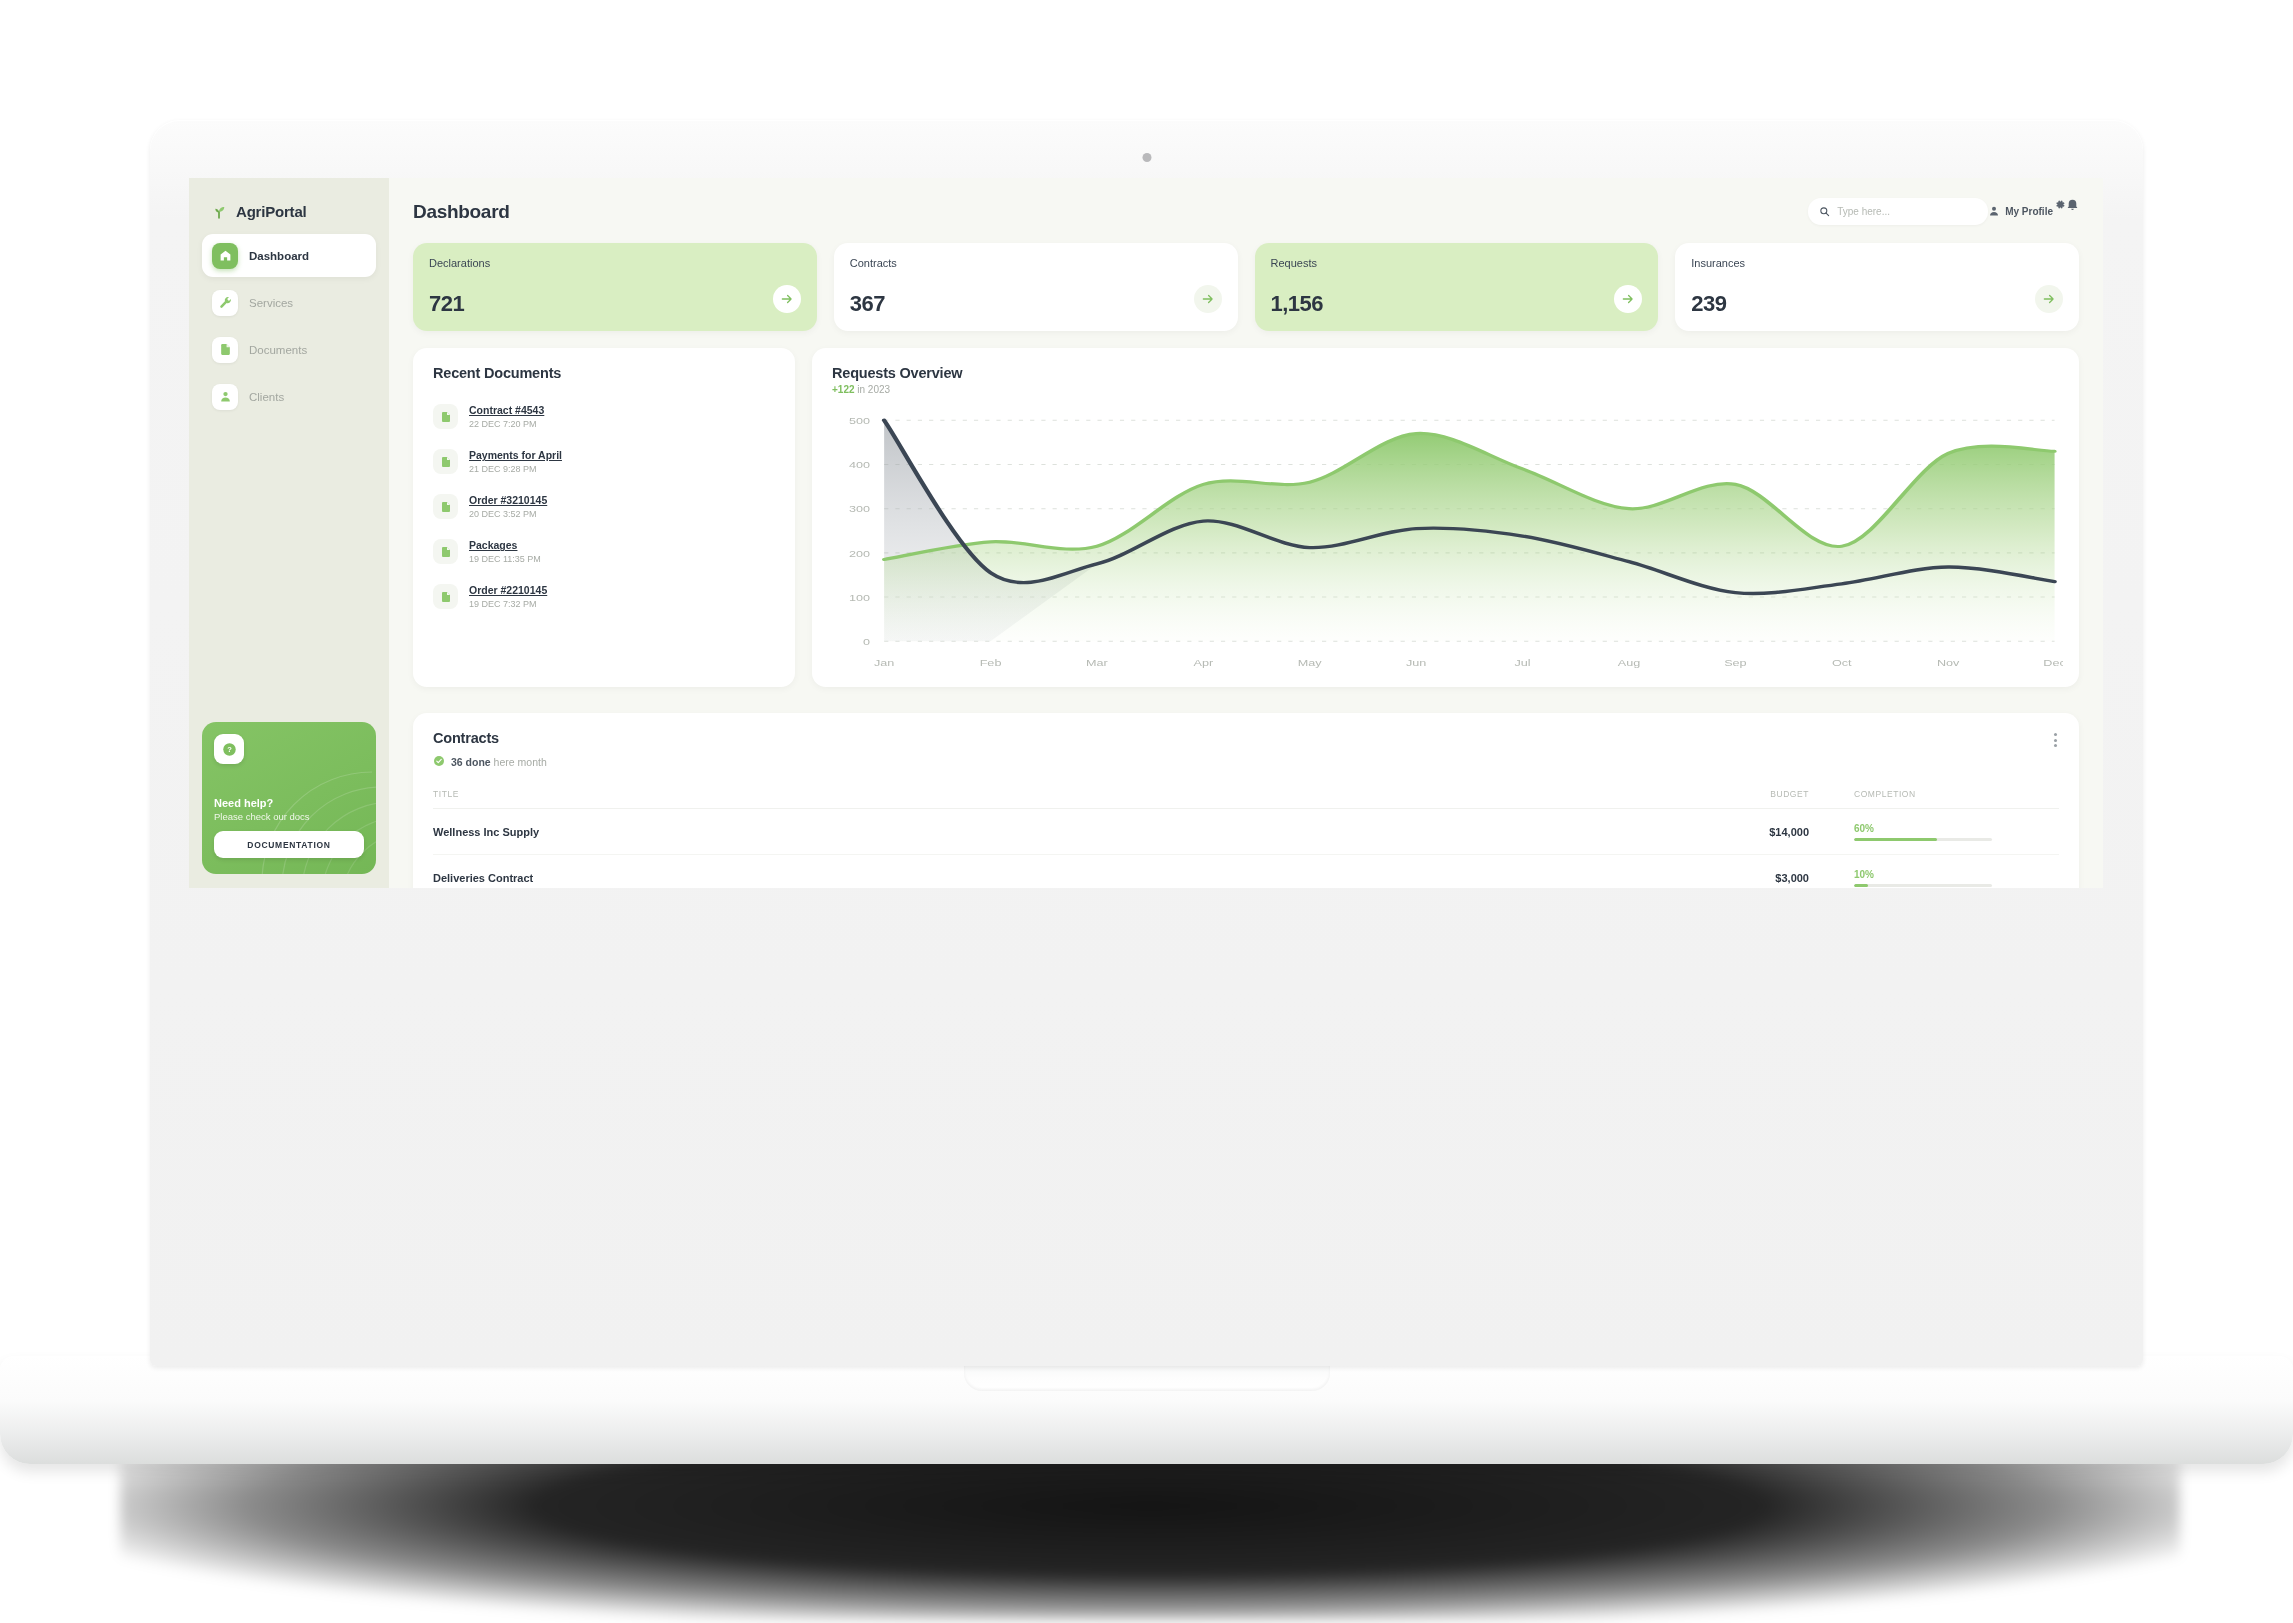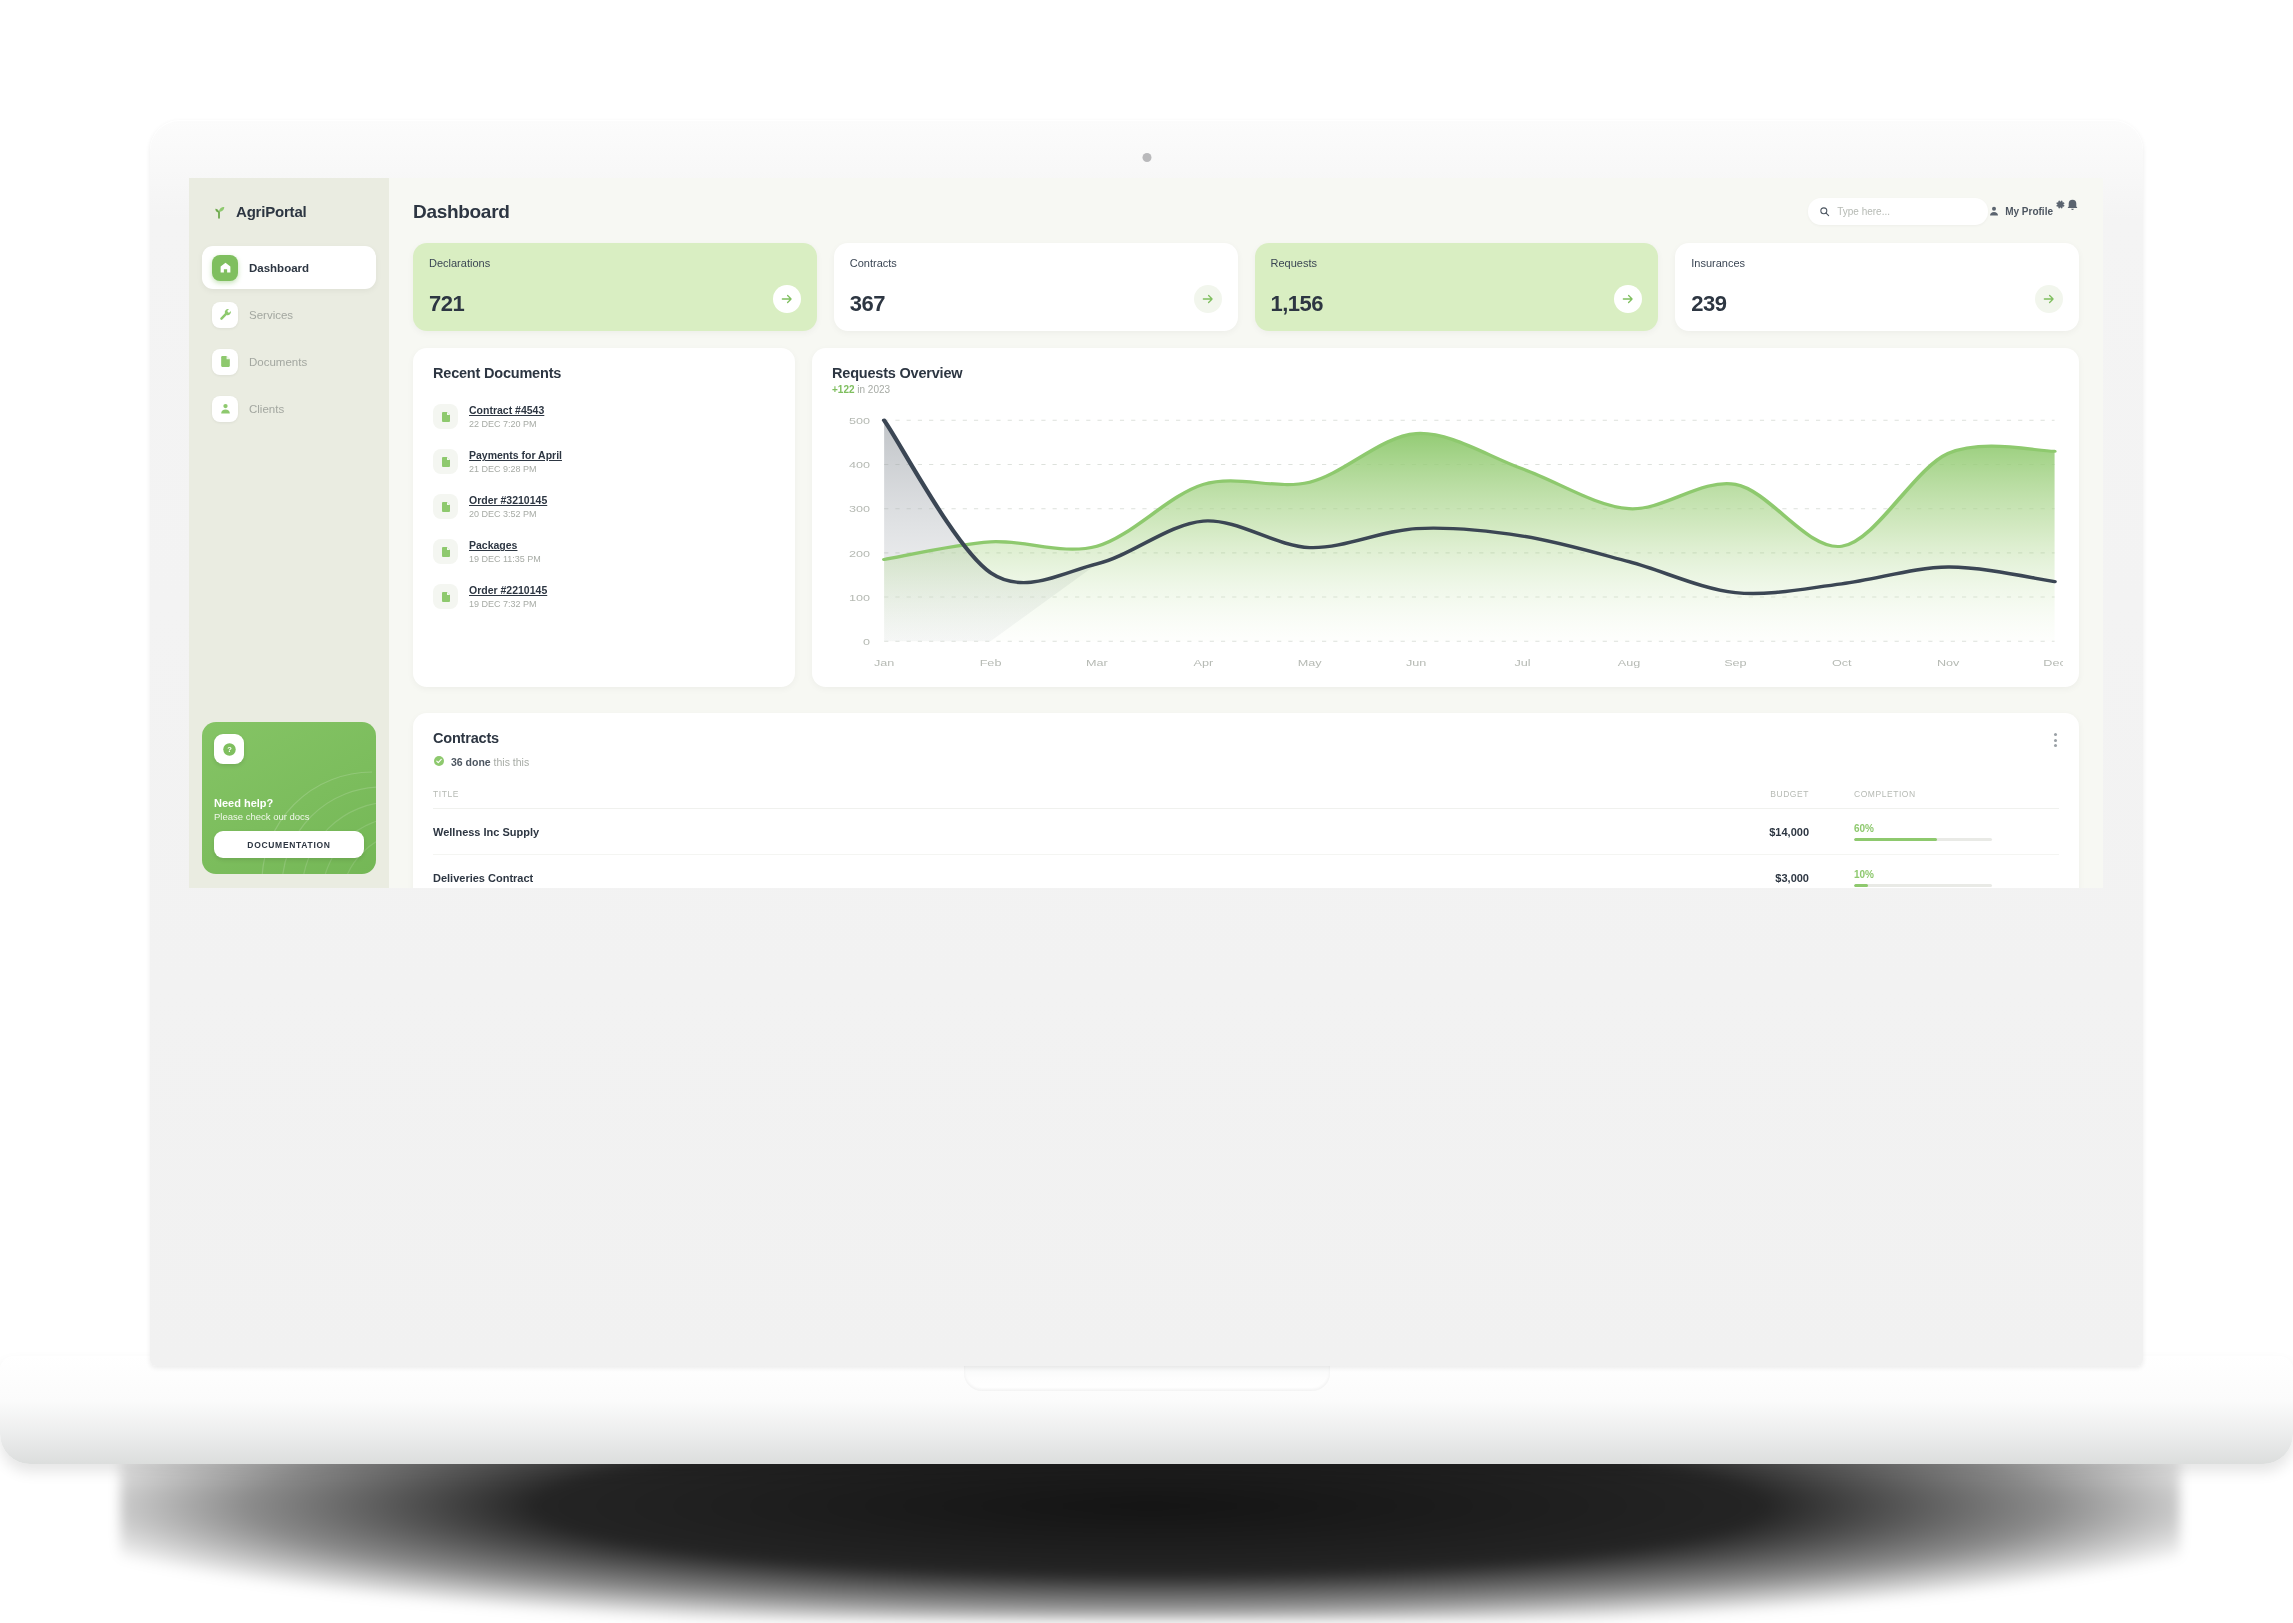--- a/index.html
+++ b/index.html
@@ -95,21 +95,21 @@
     background: #eaece1;
     position: relative;
     padding: 22px 13px 0 13px;
   }
 
   .brand {
     display: flex;
     align-items: center;
     gap: 8px;
     padding: 2px 0 0 8px;
-    margin-bottom: 26px;
+    margin-bottom: 14px;
   }
   .brand-mark { width: 18px; height: 18px; display: block; }
   .brand-name {
     font-size: 15px;
     font-weight: bold;
     color: #2d3642;
     letter-spacing: -0.2px;
   }
 
   .nav-item {
@@ -612,21 +612,21 @@
         <div class="card-title">Contracts</div>
         <div class="done-row">
           <span>
             <svg viewBox="0 0 24 24" fill="none">
                 <circle cx="12" cy="12" r="10" fill="#8ec96e"></circle>
                 <path d="M7.5 12.3l3 3 6-6.4" stroke="#ffffff" stroke-width="2.2" stroke-linecap="round" stroke-linejoin="round"></path>
               </svg>
           </span>
           <span class="done-text">
             <b>36 done</b>
-            <span>this this</span>
+            <span>here month</span>
           </span>
         </div>
 
         <table>
           <thead>
             <tr>
               <th class="c-title">TITLE</th>
               <th class="c-budget">BUDGET</th>
               <th class="c-completion">COMPLETION</th>
             </tr>

